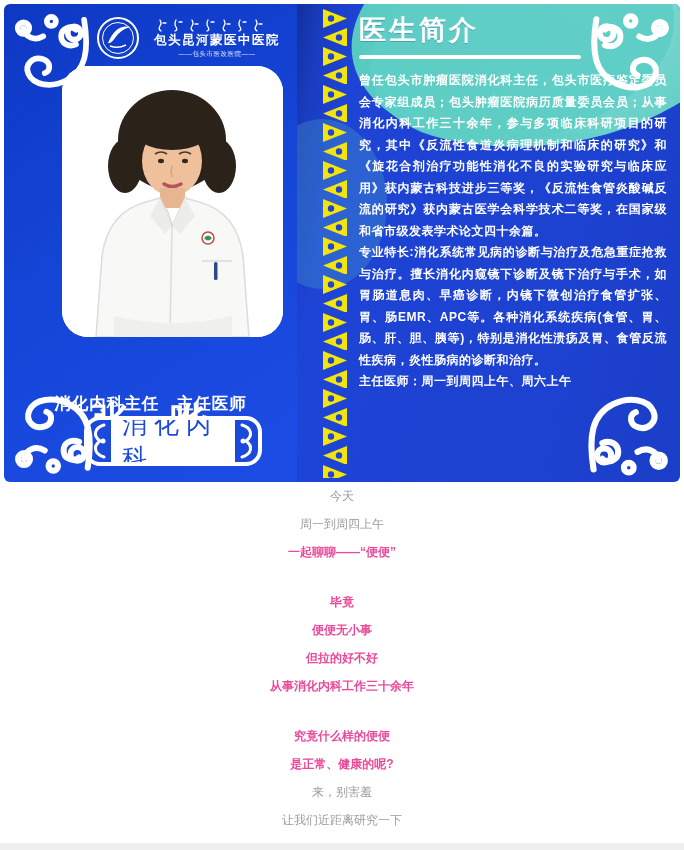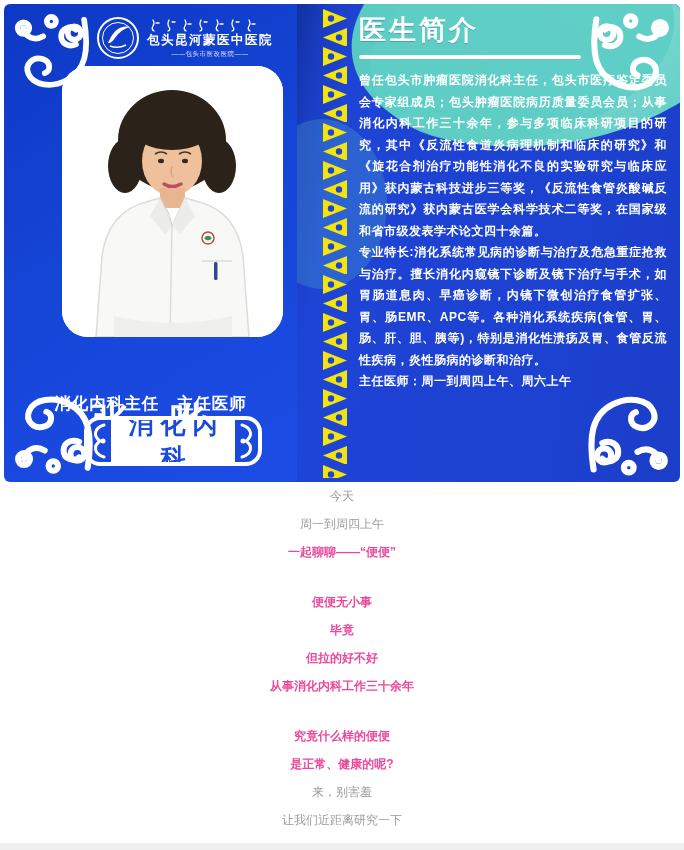--- a/index.html
+++ b/index.html
@@ -26,21 +26,21 @@
 
   
   .orn{position:absolute;pointer-events:none;}
   .orn svg{display:block;width:100%;height:100%;}
   .orn-tl{left:8px;top:6px;width:82px;height:82px;transform:scale(-1,-1);}
   .orn-bl{left:8px;bottom:4px;width:86px;height:86px;transform:scaleX(-1);}
   .orn-tr{right:8px;top:4px;width:86px;height:88px;transform:scaleY(-1);}
   .orn-br{right:8px;bottom:2px;width:90px;height:88px;}
 
   
-  .hospital-row{position:absolute;left:92px;top:12px;display:flex;align-items:center;}
+  .hospital-row{position:absolute;left:92px;top:12px;display:flex;align-items:center;gap:7px;}
   .logo{width:44px;height:44px;flex:0 0 auto;}
   .hosp-text{margin-left:7px;color:#fff;}
   .mongolian{height:13px;margin-bottom:1px;}
   .hosp-name{font-size:12.5px;font-weight:700;letter-spacing:1.5px;white-space:nowrap;}
   .hosp-sub{font-size:6.5px;color:rgba(255,255,255,.85);text-align:center;margin-top:1px;letter-spacing:.5px;}
 
   
   .photo-card{position:absolute;left:58px;top:62px;width:221px;height:271px;
               background:#fff;border-radius:26px;overflow:hidden;}
   .photo-card svg{display:block;}
@@ -53,22 +53,22 @@
 
   
   .dept-badge{position:absolute;left:80px;top:412px;width:178px;height:50px;
               border:4px solid #fff;border-radius:16px;background:#1b49dc;
               display:flex;box-sizing:border-box;overflow:hidden;}
   .cap{width:23px;flex:0 0 auto;position:relative;}
   .cap svg{display:block;width:100%;height:100%;}
   .cap-l{border-right:4px solid #fff;}
   .cap-r{border-left:4px solid #fff;}
   .badge-mid{flex:1;background:#fff;color:#1b49dc;display:flex;align-items:center;
-             justify-content:center;font-size:25px;font-weight:700;letter-spacing:7px;
-             padding-left:7px;text-align:center;}
+             justify-content:center;font-size:25px;font-weight:400;letter-spacing:7px;
+             padding-left:7px;}
 
   
   .strip{position:absolute;left:23px;top:4px;bottom:4px;width:30px;}
   .strip svg{display:block;width:100%;height:100%;}
 
   
   .intro{position:absolute;left:62px;right:13px;top:8px;color:#fff;}
   .intro h2{margin:0;font-size:27px;font-weight:800;letter-spacing:3px;
             text-shadow:0 1px 0 rgba(0,40,140,.25);}
   .intro .underline{width:222px;height:4px;background:#fff;border-radius:2px;margin-top:7px;margin-bottom:11px;}
@@ -257,22 +257,22 @@
       <p>主任医师：周一到周四上午、周六上午</p>
     </div>
   </div>
 </div>
 
 <div class="article">
   <div class="line">今天</div>
   <div class="line">周一到周四上午</div>
   <div class="line b">一起聊聊——“便便”</div>
   <div class="gap"></div>
+  <div class="line b">毕竟</div>
   <div class="line b">便便无小事</div>
-  <div class="line b">毕竟</div>
   <div class="line b">但拉的好不好</div>
   <div class="line b">从事消化内科工作三十余年</div>
   <div class="gap"></div>
   <div class="line b">究竟什么样的便便</div>
   <div class="line b">是正常、健康的呢?</div>
   <div class="line">来，别害羞</div>
   <div class="line">让我们近距离研究一下</div>
 </div>
 
 <div class="bottom-bar"></div>

